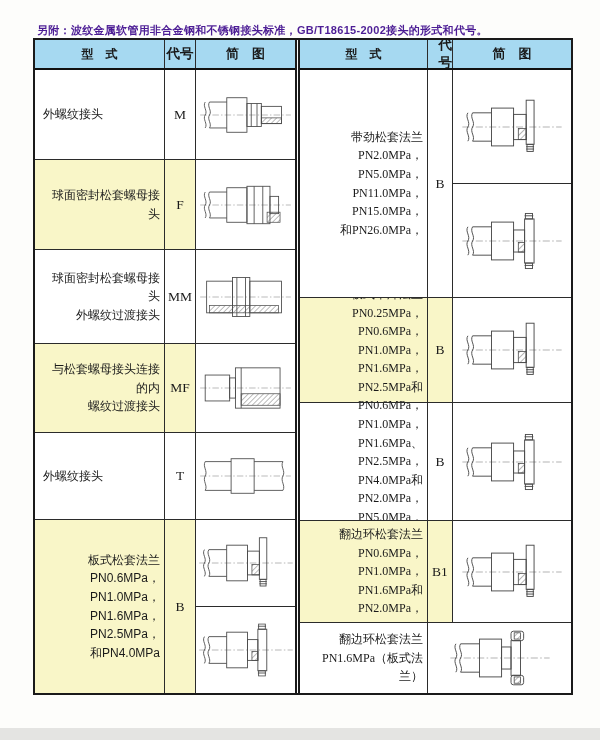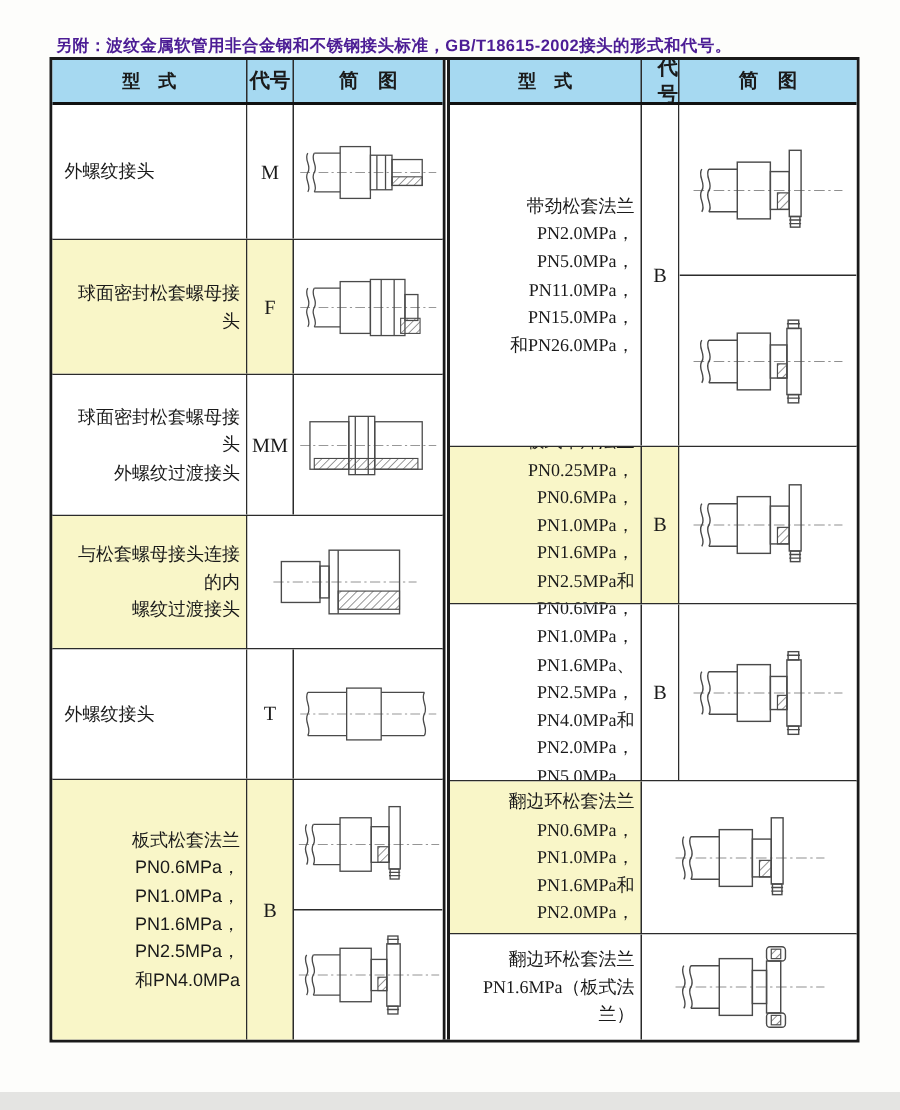--- a/index.html
+++ b/index.html
@@ -195,20 +195,21 @@
             <use href="#sym-nipple"></use>
           </svg>
       </div>
     </div>
 
     <div class="row" style="height:89px">
       <div class="cell type hl">
           <span>与松套螺母接头连接的内
 螺纹过渡接头</span>
         </div>
+      <div class="cell code hl">MF</div>
       <div class="cell diagram">
         <svg class="diag" width="100" height="56" viewBox="0 0 132 72">
             <use href="#sym-female"></use>
           </svg>
       </div>
     </div>
 
     <div class="row" style="height:87px">
       <div class="cell type">
           <span>外螺纹接头</span>
@@ -310,20 +311,21 @@
           </svg>
       </div>
     </div>
 
     <div class="row" style="height:102px">
       <div class="cell type pn hl">
           <span>翻边环松套法兰
 PN0.6MPa，PN1.0MPa，
 PN1.6MPa和PN2.0MPa，</span>
         </div>
+      <div class="cell code hl">B1</div>
       <div class="cell diagram">
         <svg class="diag" width="104" height="64" viewBox="0 0 132 72">
             <use href="#sym-plate-flange"></use>
           </svg>
       </div>
     </div>
 
     <div class="row">
       <div class="cell type pn">
           <span>翻边环松套法兰

